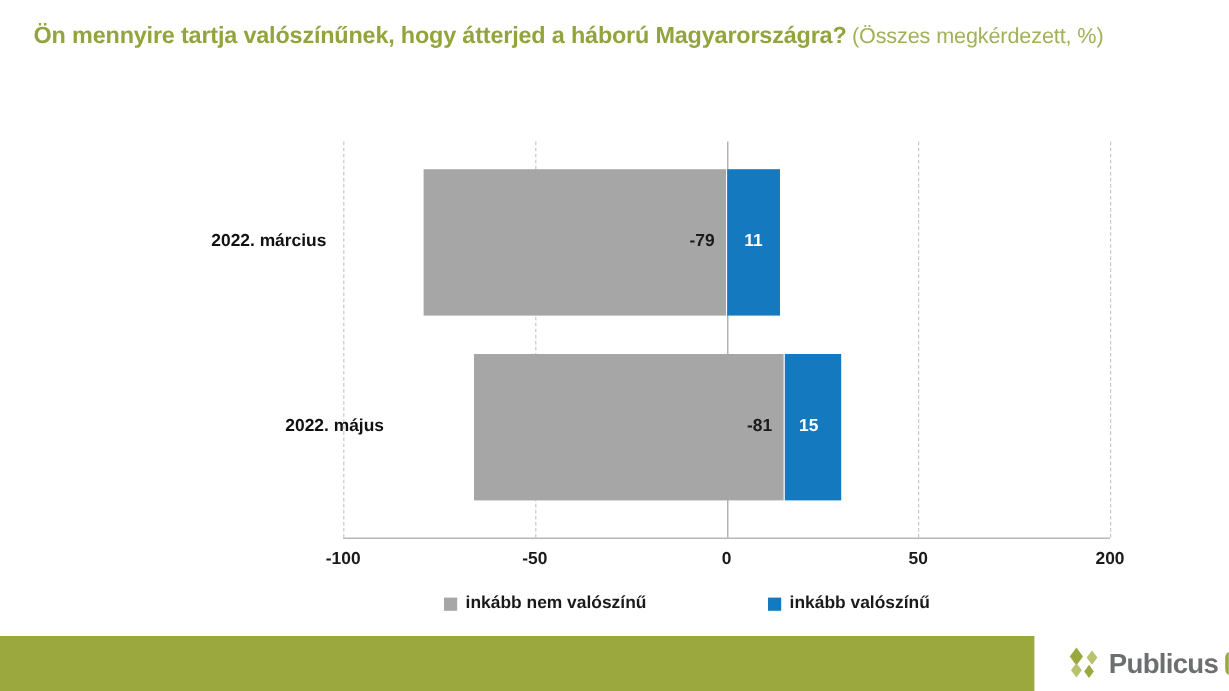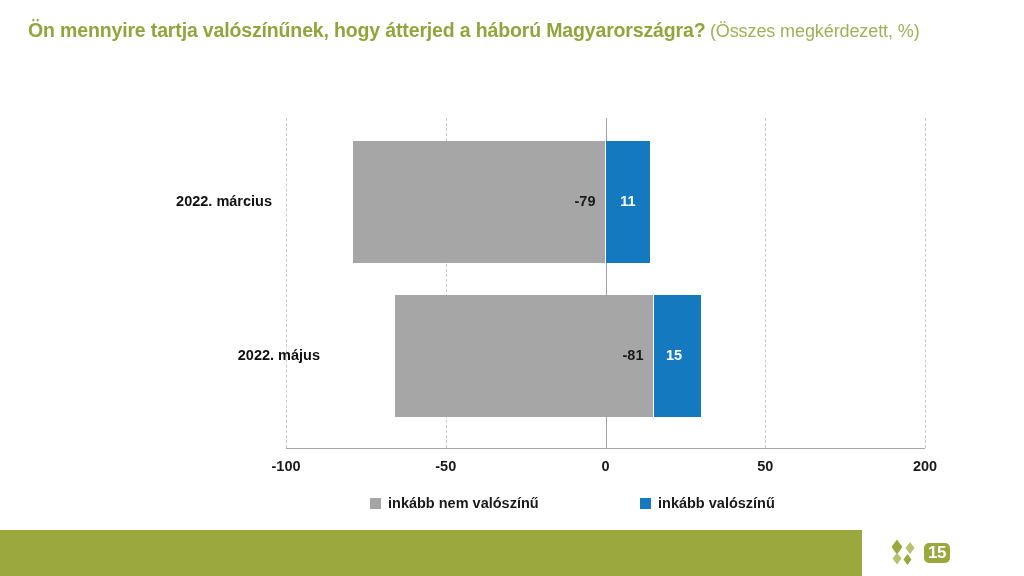--- a/index.html
+++ b/index.html
@@ -246,15 +246,16 @@
 
 <div id="footer">
   <div id="footer-bar"></div>
   <div id="logo">
     <svg id="logo-mark" viewBox="0 0 30 30">
       <polygon points="9,1.5 14.5,9 9,16.5 3.5,9" fill="#9aa83e"></polygon>
       <polygon points="22,4 26.5,10 22,16 17.5,10" fill="#b9c26e"></polygon>
       <polygon points="9,14.5 13.5,20.5 9,26.5 4.5,20.5" fill="#b9c26e"></polygon>
       <polygon points="19.5,16 23.5,21.5 19.5,27 15.5,21.5" fill="#9aa83e"></polygon>
     </svg>
+    <span id="logo-word">Publicus</span>
     <span id="logo-badge">15</span>
   </div>
 </div>
 
 </body></html>

